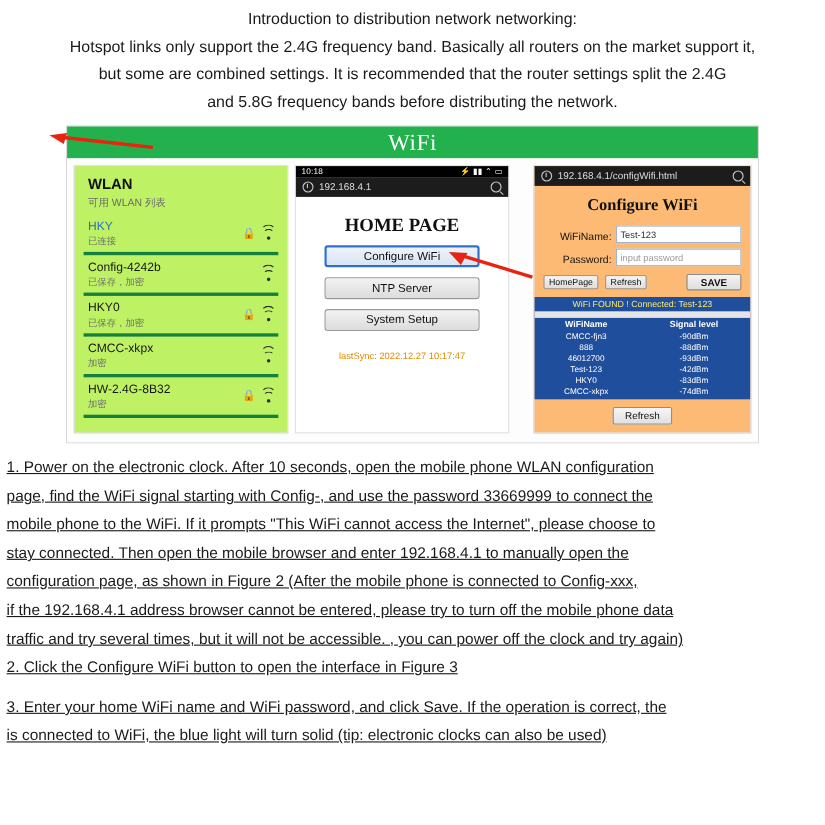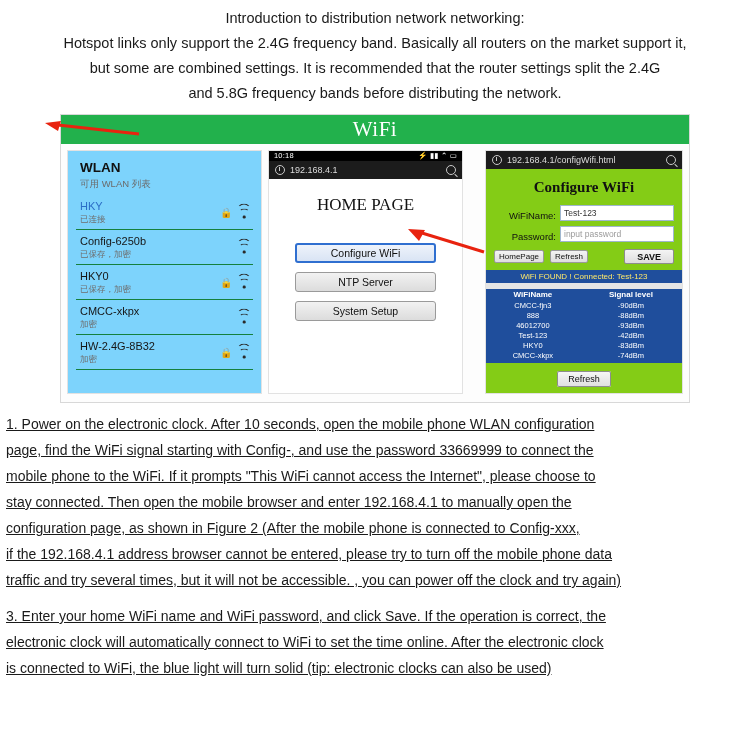--- a/index.html
+++ b/index.html
@@ -45,38 +45,38 @@
   }
   .panes {
     display: flex;
     gap: 6px;
     padding: 6px 6px 8px 6px;
     background: #fdfdfd;
   }
   
   .pane1 {
     width: 196px;
-    background: #7dd3fc;
+    background: #bef264;
     border: 1px solid #e2e2e2;
     position: relative;
   }
   .wlan-title {
     font-size: 13.5px;
     font-weight: bold;
     padding: 9px 0 3px 12px;
     color: #111;
   }
   .wlan-sub {
     font-size: 9.5px;
     color: #6b6b6b;
     padding: 0 0 4px 12px;
   }
   .wlan-rows { padding: 0 8px 6px 8px; }
   .wrow {
-    border-bottom: 1px solid #15803d;
+    border-bottom: 3px solid #15803d;
     padding: 4px 2px 4px 4px;
     position: relative;
     min-height: 26px;
   }
   .wrow .nm {
     font-size: 11px;
     color: #161616;
     line-height: 14px;
   }
   .wrow .nm.link { color: #2b6ec6; }
@@ -168,23 +168,23 @@
     width: 8px; height: 8px; border: 1.2px solid #c9c9c9;
     border-radius: 50%; position: relative; flex:0 0 auto;
   }
   .urlbar .mag:after{
     content:""; position:absolute; right:-3px; bottom:-2px;
     width:4px; height:1.2px; background:#c9c9c9; transform: rotate(45deg);
   }
   .homepage-title {
     text-align: center;
     font-size: 17px;
-    font-weight: normal;
-    color: #111;
-    padding: 16px 0 28px 0;
+    font-weight: bold;
+    color: #111;
+    padding: 16px 0 8px 0;
     font-family: "Liberation Serif", serif;
   }
   .btnstack { padding: 0 26px; }
   .bbtn {
     display: block;
     text-align: center;
     font-size: 10.5px;
     color: #111;
     background: linear-gradient(#f2f2f2, #dcdcdc);
     border: 1px solid #9a9a9a;
@@ -199,21 +199,21 @@
   }
   .lastsync {
     text-align: center;
     color: #e08a00;
     font-size: 8.5px;
     padding-top: 8px;
   }
   
   .pane3 {
     width: 196px;
-    background: #84cc16;
+    background: #fdba74;
     border: 1px solid #e2e2e2;
     margin-left: 16px;
   }
   .cfg-title {
     text-align: center;
     font-size: 15px;
     font-weight: bold;
     padding: 10px 0 9px 0;
     color: #111;
     font-family: "Liberation Serif", serif;
@@ -339,21 +339,21 @@
               <span class="lockico">🔒</span>
               <span class="fan">
                   <i class="a"></i>
                   <i class="b"></i>
                   <i class="c"></i>
                 </span>
             </div>
           </div>
 
           <div class="wrow">
-            <div class="nm">Config-6250b</div>
+            <div class="nm">Config-4242b</div>
             <div class="st">已保存，加密</div>
             <div class="icons">
               <span class="fan">
                   <i class="a"></i>
                   <i class="b"></i>
                   <i class="c"></i>
                 </span>
             </div>
           </div>
 
@@ -407,20 +407,21 @@
           <span class="dot"></span>
           <span class="u">192.168.4.1</span>
           <span class="mag"></span>
         </div>
         <div class="homepage-title">HOME PAGE</div>
         <div class="btnstack">
           <div class="bbtn sel">Configure WiFi</div>
           <div class="bbtn">NTP Server</div>
           <div class="bbtn">System Setup</div>
         </div>
+        <div class="lastsync">lastSync: 2022.12.27 10:17:47</div>
       </div>
 
       <div class="pane3">
         <div class="urlbar">
           <span class="dot"></span>
           <span class="u">192.168.4.1/configWifi.html</span>
           <span class="mag"></span>
         </div>
         <div class="cfg-title">Configure WiFi</div>
 
@@ -493,19 +494,19 @@
   </div>
 
   <div class="body-text">
     <p class="nowrapline">1. Power on the electronic clock. After 10 seconds, open the mobile phone WLAN configuration</p>
     <p class="nowrapline">page, find the WiFi signal starting with Config-, and use the password 33669999 to connect the</p>
     <p class="nowrapline">mobile phone to the WiFi. If it prompts "This WiFi cannot access the Internet", please choose to</p>
     <p class="nowrapline">stay connected. Then open the mobile browser and enter 192.168.4.1 to manually open the</p>
     <p class="nowrapline">configuration page, as shown in Figure 2 (After the mobile phone is connected to Config-xxx,</p>
     <p class="nowrapline">if the 192.168.4.1 address browser cannot be entered, please try to turn off the mobile phone data</p>
     <p class="nowrapline">traffic and try several times, but it will not be accessible. , you can power off the clock and try again)</p>
+    <p class="nowrapline">2. Click the Configure WiFi button to open the interface in Figure 3</p>
     <div class="gap"></div>
     <p class="nowrapline">3. Enter your home WiFi name and WiFi password, and click Save. If the operation is correct, the</p>
-    <p class="nowrapline">electronic clock will automatically connect to WiFi to set the time online. After the electronic clock</p>
     <p class="nowrapline">is connected to WiFi, the blue light will turn solid (tip: electronic clocks can also be used)</p>
   </div>
 
 </div>
 
 </body></html>

